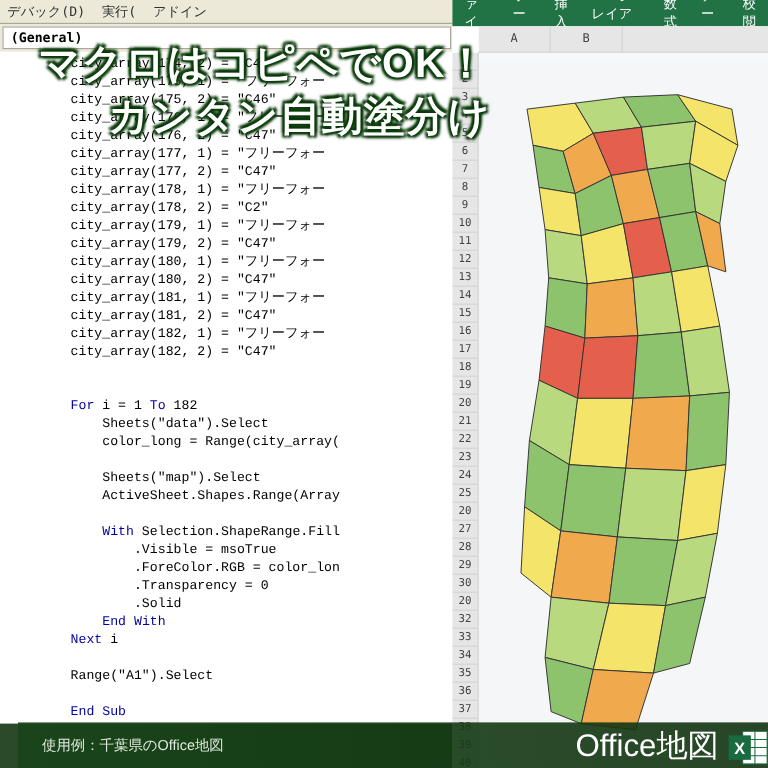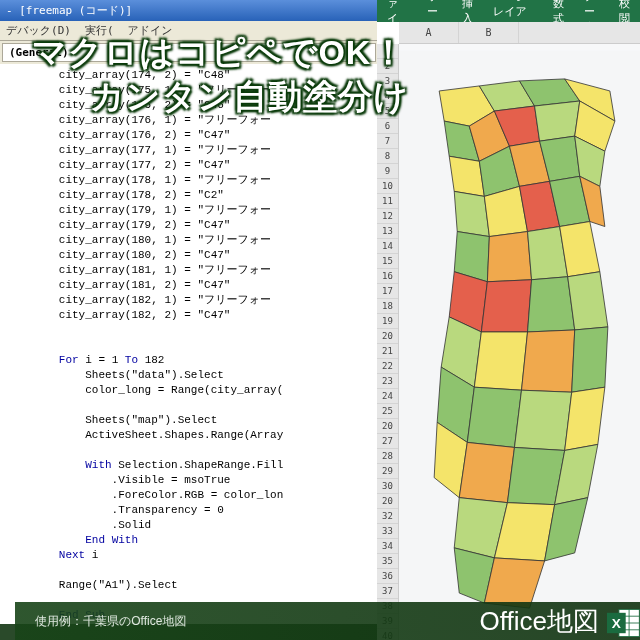--- a/index.html
+++ b/index.html
@@ -30,21 +30,20 @@
 
 .footer { position: absolute; left: 15px; bottom: 0; width: 640px; height: 38px; background: linear-gradient(90deg, rgba(24,68,24,0.9), rgba(16,50,16,0.9)); display: flex; align-items: center; justify-content: space-between; padding: 0 14px 0 20px; }
 .footer-left { color: #dfe8df; font-size: 12px; font-family: "Yu Gothic", sans-serif; }
 .footer-right { color: #fff; font-size: 26px; font-family: "Yu Gothic", sans-serif; display: flex; align-items: flex-end; gap: 8px; }
 .xl-icon { width: 34px; height: 32px; }
 </style>
 </head>
 <body>
 
 <div class="vba-panel">
-  <div class="vba-title">- [freemap (コード)]</div>
   <div class="vba-toolbar">
     <span>デバック(D)</span>
     <span>実行(</span>
     <span>アドイン</span>
   </div>
   <div class="vba-header">(General)</div>
   <pre class="code" id="code">        city_array(174, 2) = "C48"
         city_array(175, 1) = "フリーフォー
         city_array(175, 2) = "C46"
         city_array(176, 1) = "フリーフォー

